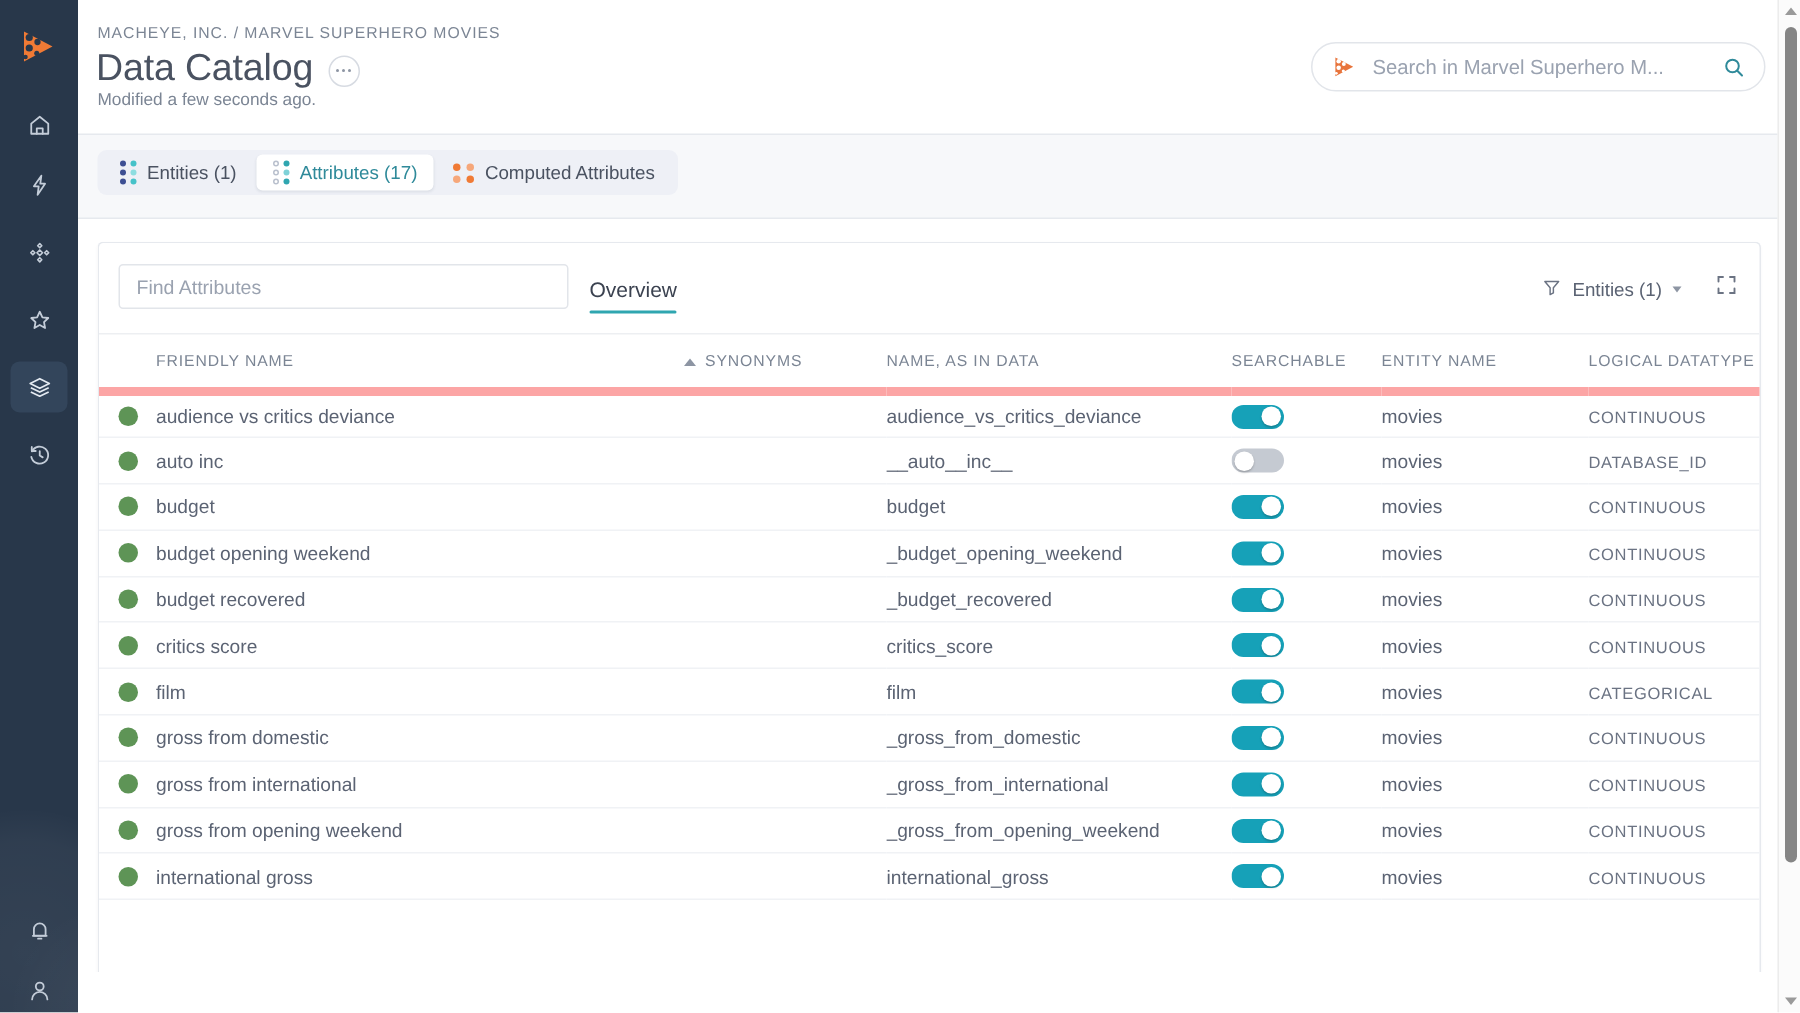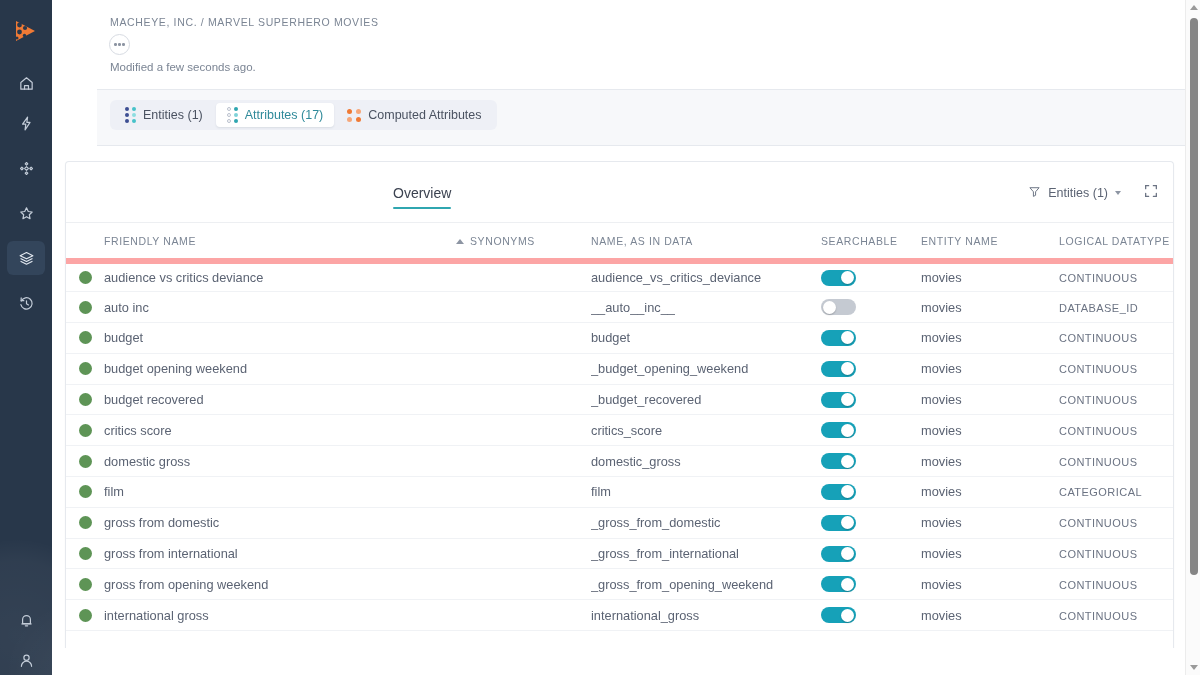--- a/index.html
+++ b/index.html
@@ -50,21 +50,20 @@
   .nav-icon.active { background: #33455b; }
   .nav-icon svg { display: block; }
 
   
   #main {
     position: relative;
     width: 1148px; height: 648px;
     background: #ffffff;
     flex: 1 1 auto;
     overflow: hidden;
-    padding-left: 45px;
   }
 
   
   #header {
     position: relative;
     height: 90px;
     background: #ffffff;
     border-bottom: 1px solid #e6e9ee;
   }
   .breadcrumb {
@@ -307,28 +306,48 @@
           <path d="M4.8 20.2 a7.2 7.2 0 0 1 14.4 0"></path>
       </svg>
     </div>
   </nav>
 
   <div id="main">
 
     <header id="header">
       <div class="breadcrumb">MACHEYE, INC.  /  MARVEL SUPERHERO MOVIES</div>
       <div class="title-row">
+        <div class="page-title">Data Catalog</div>
         <div class="dots-btn">
           <i></i>
             <i></i>
             <i></i>
         </div>
       </div>
       <div class="modified">Modified a few seconds ago.</div>
 
+      <div id="searchbox">
+        <span class="mini-logo">
+          <svg width="17" height="15" viewBox="0 0 26 24">
+            <path d="M3 2 L3 22 L22 12 Z" fill="#e8743b"></path>
+            <circle cx="6.5" cy="6" r="2.4" fill="#ffffff"></circle>
+            <circle cx="6.5" cy="13" r="2.4" fill="#ffffff"></circle>
+            <circle cx="12" cy="9" r="2.1" fill="#ffffff"></circle>
+            <circle cx="11.5" cy="16.5" r="1.7" fill="#ffffff"></circle>
+            <circle cx="4" cy="19" r="1.5" fill="#ffffff"></circle>
+          </svg>
+        </span>
+        <span class="search-ph">Search in Marvel Superhero M...</span>
+        <span class="search-mag">
+          <svg width="16" height="16" viewBox="0 0 24 24" fill="none" stroke="#2f8a9a" stroke-width="2" stroke-linecap="round">
+            <circle cx="10.5" cy="10.5" r="6.3"></circle>
+              <path d="M15.3 15.3 L20 20"></path>
+          </svg>
+        </span>
+      </div>
     </header>
 
     <div id="tabband">
       <div id="tabgroup">
 
         <div class="tab-pill">
           <span class="dotgrid">
             <span style="background:#3d4f93"></span>
               <span style="background:#46c2c9"></span>
             <span style="background:#3d4f93"></span>
@@ -360,20 +379,23 @@
           </span>
           <span>Computed Attributes</span>
         </div>
 
       </div>
     </div>
 
     <section id="card">
 
       <div id="cardtop">
+        <div id="findbox">
+          <span>Find Attributes</span>
+        </div>
 
         <div class="ctabs">
           <div class="ctab active">
             <span>Overview</span>
           </div>
         </div>
 
         <div class="cardtop-right">
           <div class="filt">
             <span>
@@ -521,35 +543,20 @@
                   <span class="knob"></span>
                 </span>
               </td>
               <td class="c-entity"><span>movies</span></td>
               <td class="c-ldt"><span class="caps">CONTINUOUS</span></td>
             </tr>
             <tr>
               <td class="c-dot">
                 <span class="dotg"></span>
               </td>
-              <td class="c-friendly"><span>domestic gross</span></td>
-              <td class="c-syn"><span></span></td>
-              <td class="c-name"><span class="mono-name">domestic_gross</span></td>
-              <td class="c-search">
-                <span class="toggle">
-                  <span class="knob"></span>
-                </span>
-              </td>
-              <td class="c-entity"><span>movies</span></td>
-              <td class="c-ldt"><span class="caps">CONTINUOUS</span></td>
-            </tr>
-            <tr>
-              <td class="c-dot">
-                <span class="dotg"></span>
-              </td>
               <td class="c-friendly"><span>film</span></td>
               <td class="c-syn"><span></span></td>
               <td class="c-name"><span class="mono-name">film</span></td>
               <td class="c-search">
                 <span class="toggle">
                   <span class="knob"></span>
                 </span>
               </td>
               <td class="c-entity"><span>movies</span></td>
               <td class="c-ldt"><span class="caps">CATEGORICAL</span></td>

